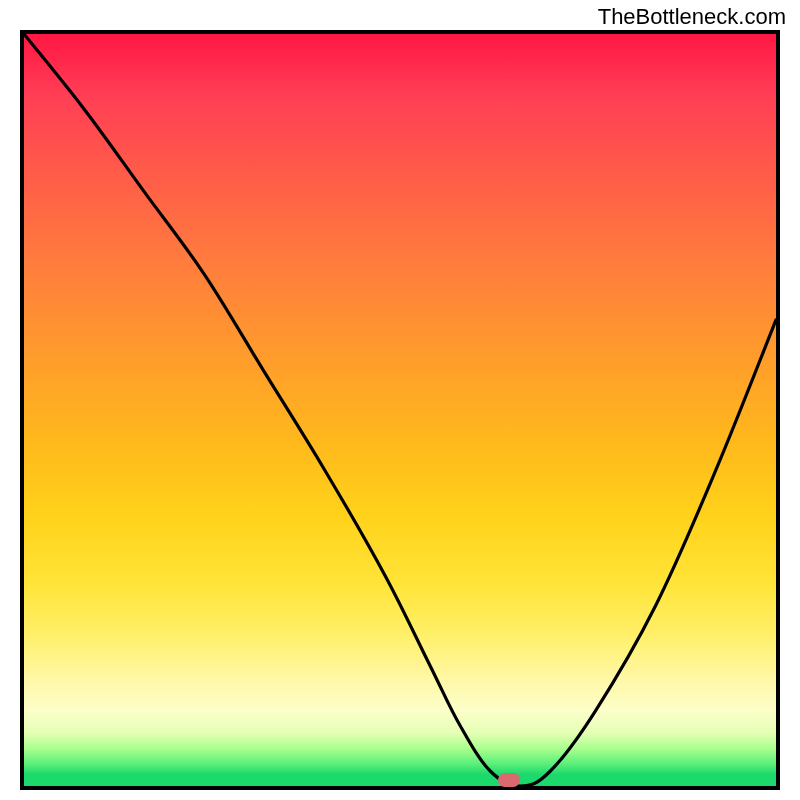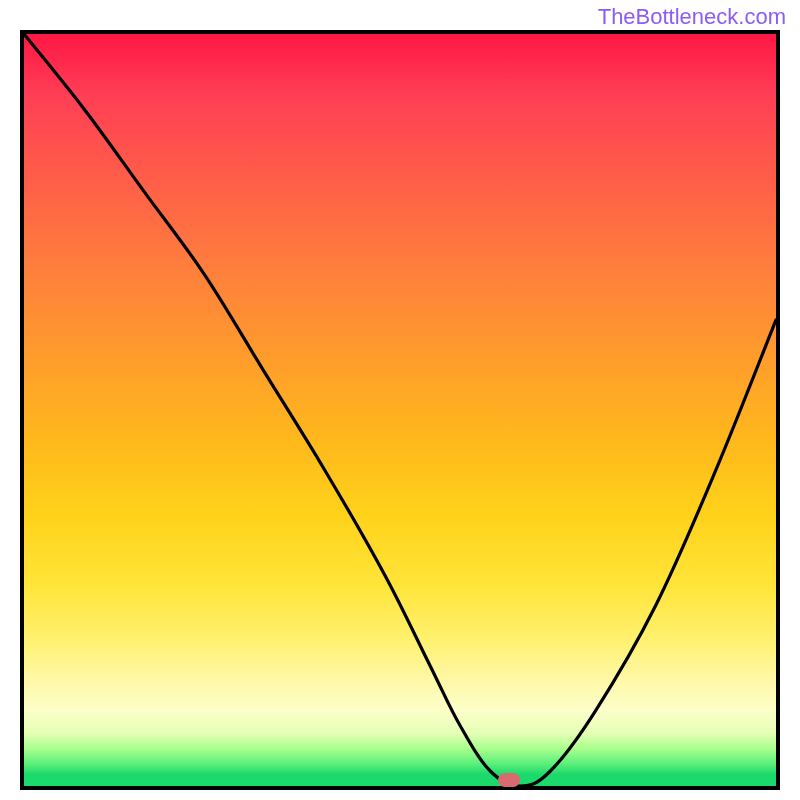--- a/index.html
+++ b/index.html
@@ -13,21 +13,21 @@
   }
   .container {
     position: relative;
     width: 800px;
     height: 800px;
   }
   .watermark {
     position: absolute;
     top: 4px;
     right: 14px;
-    color: #8b5cf6;
+    color: #000000;
     font-size: 22px;
     font-weight: 500;
     z-index: 10;
   }
   .plot-frame {
     position: absolute;
     left: 20px;
     top: 30px;
     width: 760px;
     height: 760px;

